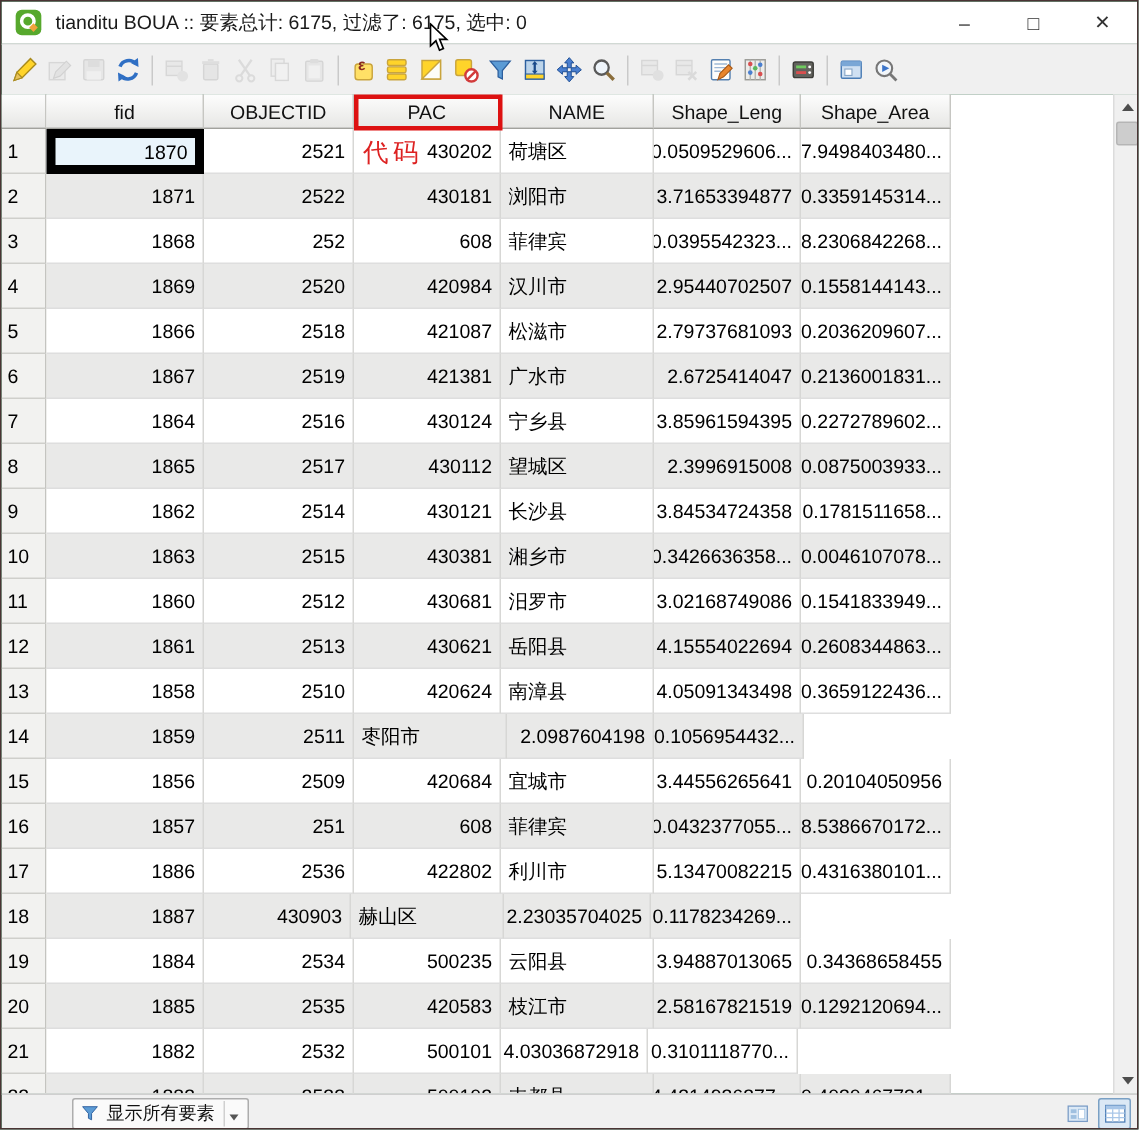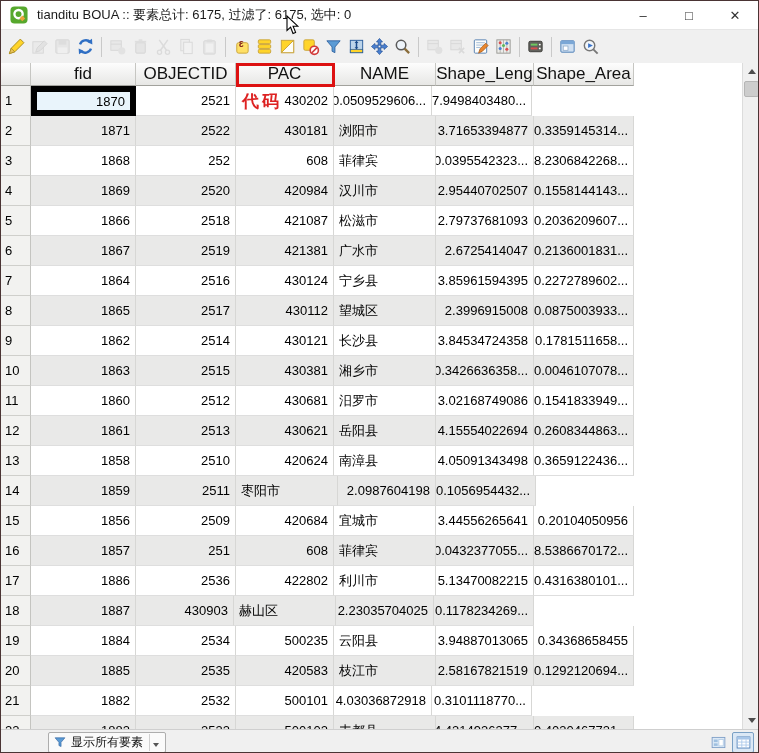--- a/index.html
+++ b/index.html
@@ -16,40 +16,40 @@
   
   #toolbar{position:absolute;left:0;top:28px;width:100%;height:34px;background:#f0f0f0;border-top:1px solid #e6e6e6;display:flex;align-items:center;padding-left:4px;}
   .tbtn{width:23px;height:26px;display:flex;align-items:center;justify-content:center;flex:0 0 auto;border-radius:2px;}
   .tbtn svg{width:19px;height:19px;display:block;}
   .tbtn.disabled svg{filter:grayscale(1) opacity(.42);}
   .tsep{width:1px;height:20px;background:#c9c9c9;margin:0 4px;flex:0 0 auto;}
 
   
   #table-wrap{position:absolute;left:0;top:62px;width:759px;height:666px;background:#ffffff;}
   #thead{display:flex;height:23px;}
-  .hcell{height:23px;background:linear-gradient(#fdfdfd,#e7e7e5);border-right:1px solid #c6c6c2;border-bottom:1px solid #a2a29d;font-size:17px;color:#111;display:flex;align-items:center;justify-content:center;white-space:nowrap;}
+  .hcell{height:23px;background:linear-gradient(#fdfdfd,#e7e7e5);border-right:1px solid #c6c6c2;border-bottom:1px solid #a2a29d;font-size:13px;color:#111;display:flex;align-items:center;justify-content:center;white-space:nowrap;}
   #tbody{position:relative;width:633px;height:643px;overflow:hidden;}
   .trow{display:flex;height:30px;}
   .rn{width:30px;height:30px;background:#f2f2f0;border-right:1px solid #c4c4c0;border-bottom:1px solid #cfcfcb;font-size:13px;color:#000;padding-left:4px;display:flex;align-items:center;}
   .cell{height:30px;font-size:13px;color:#000;padding:0 5px;border-right:1px solid #d7d7d5;border-bottom:1px solid #dedede;display:flex;align-items:center;white-space:nowrap;overflow:hidden;background:#ffffff;}
   .alt .cell{background:#e9e9e8;}
   .num{justify-content:flex-end;}
   .txt{justify-content:flex-start;}
   .c-h0{width:30px;}
   .c-fid{width:105px;}
   .c-obj{width:100px;}
   .c-pac{width:98px;}
   .c-name{width:102px;}
   .c-leng{width:98px;}
   .c-area{width:100px;}
   .cell.sel{border:6px solid #000000;background:#e9f4fb !important;}
 
   
   #pac-box{position:absolute;left:235px;top:0;width:99px;height:24px;border:3px solid #dd1111;pointer-events:none;}
-  #pac-label{position:absolute;left:241px;top:27px;font-size:17px;font-weight:bold;color:#dd2222;letter-spacing:3px;pointer-events:none;}
+  #pac-label{position:absolute;left:241px;top:27px;font-size:17px;font-weight:normal;color:#dd2222;letter-spacing:3px;pointer-events:none;}
 
   
   #vscroll{position:absolute;right:1px;top:0;width:17px;height:666px;background:#f0f0f0;border-left:1px solid #dcdcdc;}
   .sb-btn{position:absolute;left:0;width:17px;height:17px;display:flex;align-items:center;justify-content:center;}
   .tri-up{width:0;height:0;border-left:4px solid transparent;border-right:4px solid transparent;border-bottom:5px solid #4d4d4d;}
   .tri-down{width:0;height:0;border-left:4px solid transparent;border-right:4px solid transparent;border-top:5px solid #4d4d4d;}
   #sb-thumb{position:absolute;left:1px;top:18px;width:15px;height:16px;background:#cdcdcd;border:1px solid #b5b5b5;border-radius:2px;}
 
   
   #statusbar{position:absolute;left:0;top:728px;width:100%;height:25px;background:#f0f0f0;border-top:1px solid #cfcfcf;display:flex;align-items:center;padding-left:43px;}
@@ -281,20 +281,21 @@
       <div class="hcell c-name">NAME</div>
       <div class="hcell c-leng">Shape_Leng</div>
       <div class="hcell c-area">Shape_Area</div>
     </div>
     <div id="tbody">
         <div class="trow">
           <div class="rn">1</div>
           <div class="cell num c-fid sel">1870</div>
           <div class="cell num c-obj">2521</div>
           <div class="cell num c-pac">430202</div>
+          <div class="cell txt c-name">荷塘区</div>
           <div class="cell num c-leng">0.0509529606...</div>
           <div class="cell num c-area">7.9498403480...</div>
         </div>
         <div class="trow alt">
           <div class="rn">2</div>
           <div class="cell num c-fid">1871</div>
           <div class="cell num c-obj">2522</div>
           <div class="cell num c-pac">430181</div>
           <div class="cell txt c-name">浏阳市</div>
           <div class="cell num c-leng">3.71653394877</div>

